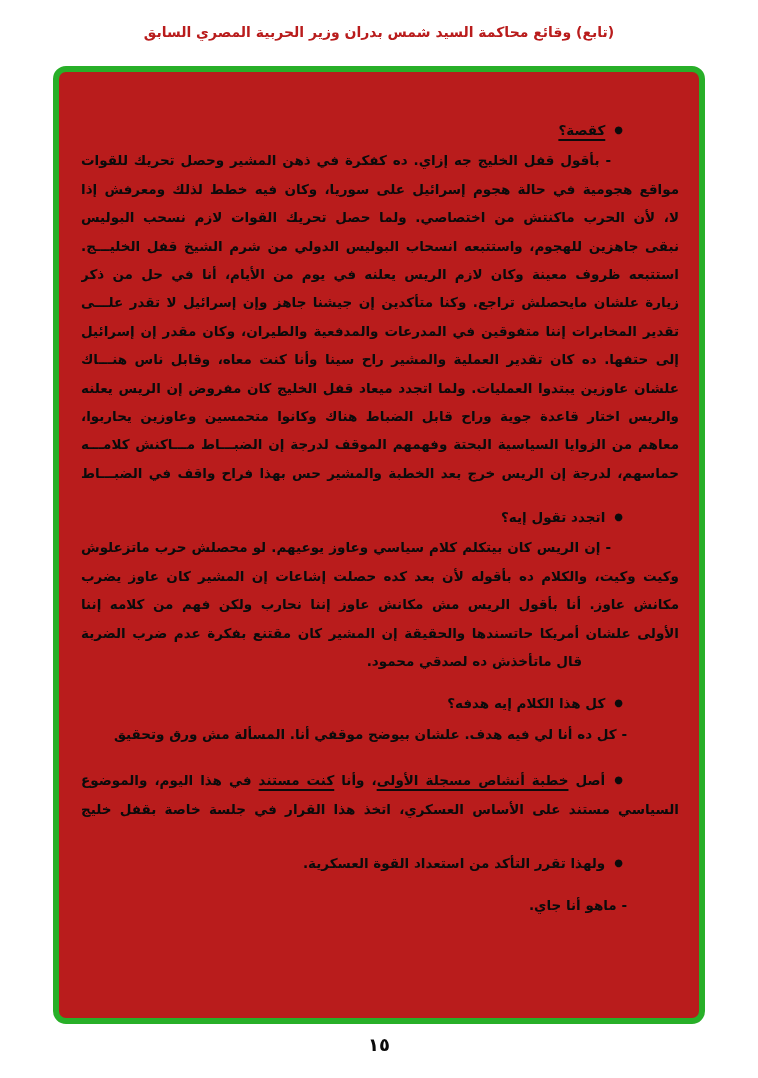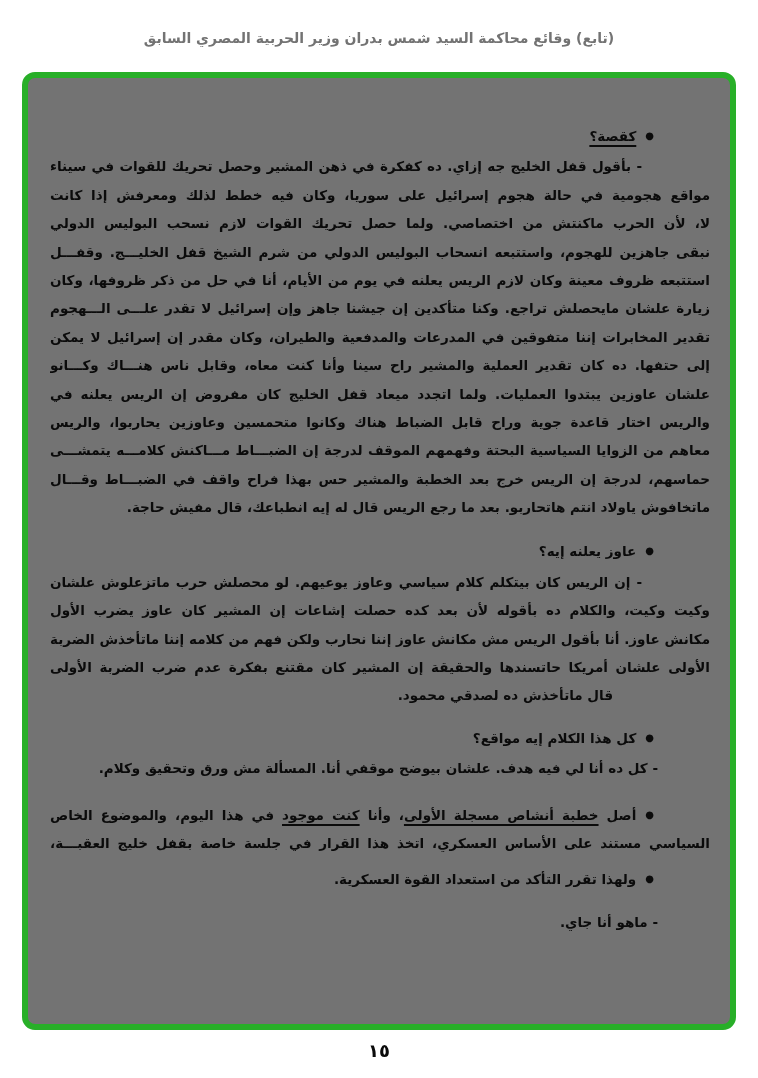--- a/index.html
+++ b/index.html
@@ -3,35 +3,35 @@
 <meta charset="utf-8">
 <style>
   html,body{margin:0;padding:0;background:#ffffff;}
   body{
     width:758px;height:1078px;position:relative;
     font-family:"DejaVu Sans",sans-serif;
     -webkit-font-smoothing:antialiased;
     color:#0b0b0b;
   }
   .page-header{
-    margin-top:30px;
+    margin-top:24px;
     text-align:center;
     font-size:14px;
     font-weight:bold;
     direction:rtl;
-    color:#737373;
+    color:#b91c1c;
   }
   .frame{
     box-sizing:border-box;
     margin:26px auto 0 auto;
-    width:714px;
+    width:652px;
     height:958px;
     border:6px solid #28af28;
     border-radius:13px;
-    background:#737373;
+    background:#b91c1c;
   }
   .content{
     direction:rtl;
     box-sizing:border-box;
     padding:44px 20px 0 22px;
     font-size:13.5px;
     font-weight:bold;
     line-height:28.4px;
   }
   .sec{margin:0;}
@@ -94,34 +94,33 @@
         <div class="jline"><span>لا، لأن الحرب ماكنتش من اختصاصي. ولما حصل تحريك القوات لازم نسحب البوليس الدولي علشـــان</span></div>
         <div class="jline"><span>نبقى جاهزين للهجوم، واستتبعه انسحاب البوليس الدولي من شرم الشيخ قفل الخليـــج. وقفـــل الخليـــج</span></div>
         <div class="jline"><span>استتبعه ظروف معينة وكان لازم الريس يعلنه في يوم من الأيام، أنا في حل من ذكر ظروفها، وكان فيـــه</span></div>
         <div class="jline"><span>زيارة علشان مايحصلش تراجع. وكنا متأكدين إن جيشنا جاهز وإن إسرائيل لا تقدر علـــى الـــهجوم لأن</span></div>
         <div class="jline"><span>تقدير المخابرات إننا متفوقين في المدرعات والمدفعية والطيران، وكان مقدر إن إسرائيل لا يمكن تمشـــي</span></div>
         <div class="jline"><span>إلى حتفها. ده كان تقدير العملية والمشير راح سينا وأنا كنت معاه، وقابل ناس هنـــاك وكـــانو ثـــائرين</span></div>
         <div class="jline"><span>علشان عاوزين يبتدوا العمليات. ولما اتجدد ميعاد قفل الخليج كان مفروض إن الريس يعلنه في خطبـــة.</span></div>
         <div class="jline"><span>والريس اختار قاعدة جوية وراح قابل الضباط هناك وكانوا متحمسين وعاوزين يحاربوا، والريس اتكلـــم</span></div>
         <div class="jline"><span>معاهم من الزوايا السياسية البحتة وفهمهم الموقف لدرجة إن الضبـــاط مـــاكنش كلامـــه يتمشـــى مـــع</span></div>
         <div class="jline"><span>حماسهم، لدرجة إن الريس خرج بعد الخطبة والمشير حس بهذا فراح واقف في الضبـــاط وقـــال لـــهم</span></div>
-        <div class="eline"><span>ماتخافوش ياولاد انتم هاتحاربو. بعد ما رجع الريس قال له إيه انطباعك، قال مفيش حاجة.</span></div>
       </div>
-      <div class="sec bullet-line" style="margin-top: 16px;"><span class="bmark">●</span><span>عاوز يعلنه إيه؟</span></div>
+      <div class="sec bullet-line" style="margin-top: 16px;"><span class="bmark">●</span><span>اتجدد تقول إيه؟</span></div>
       <div class="sec para" style="margin-top: 0px;">
         <div class="jline" style="padding-right: 68px;"><span>-  إن الريس كان بيتكلم كلام سياسي وعاوز يوعيهم. لو محصلش حرب ماتزعلوش علشان فـــي أمريكـــا</span></div>
         <div class="jline"><span>وكيت وكيت، والكلام ده بأقوله لأن بعد كده حصلت إشاعات إن المشير كان عاوز يضرب الأول والريـــس</span></div>
         <div class="jline"><span>مكانش عاوز. أنا بأقول الريس مش مكانش عاوز إننا نحارب ولكن فهم من كلامه إننا ماتأخذش الضربة</span></div>
         <div class="jline"><span>الأولى علشان أمريكا حاتسندها والحقيقة إن المشير كان مقتنع بفكرة عدم ضرب الضربة الأولى وكـــان</span></div>
         <div class="eline" style="margin-right: 97px;"><span>قال ماتأخذش ده لصدقي محمود.</span></div>
       </div>
-      <div class="sec bullet-line" style="margin-top: 14px;"><span class="bmark">●</span><span>كل هذا الكلام إيه مواقع؟</span></div>
+      <div class="sec bullet-line" style="margin-top: 14px;"><span class="bmark">●</span><span>كل هذا الكلام إيه هدفه؟</span></div>
       <div class="sec dash-line" style="margin-top: 2px;">-  كل ده أنا لي فيه هدف. علشان بيوضح موقفي أنا. المسألة مش ورق وتحقيق وكلام.</div>
       <div class="sec para" style="margin-top: 18px;">
-        <div class="jline" style="padding-right: 56px;"><span class="bmark">●</span><span>أصل </span><span class="u">خطبة أنشاص مسجلة الأولى</span><span>، وأنا </span><span class="u">كنت موجود</span><span> في هذا اليوم، والموضوع الخاص باتخاذ القـــرار</span></div>
+        <div class="jline" style="padding-right: 56px;"><span class="bmark">●</span><span>أصل </span><span class="u">خطبة أنشاص مسجلة الأولى</span><span>، وأنا </span><span class="u">كنت مستند</span><span> في هذا اليوم، والموضوع الخاص باتخاذ القـــرار</span></div>
         <div class="jline"><span>السياسي مستند على الأساس العسكري، اتخذ هذا القرار في جلسة خاصة بقفل خليج العقبـــة، وحضرهـــا</span></div>
       </div>
-      <div class="sec bullet-line" style="margin-top: 8px;"><span class="bmark">●</span><span>ولهذا تقرر التأكد من استعداد القوة العسكرية.</span></div>
+      <div class="sec bullet-line" style="margin-top: 26px;"><span class="bmark">●</span><span>ولهذا تقرر التأكد من استعداد القوة العسكرية.</span></div>
       <div class="sec dash-line" style="margin-top: 14px;">-  ماهو أنا جاي.</div>
     </div>
 </div>
 
 <div class="page-footer">١٥</div>
 
 </body></html>

